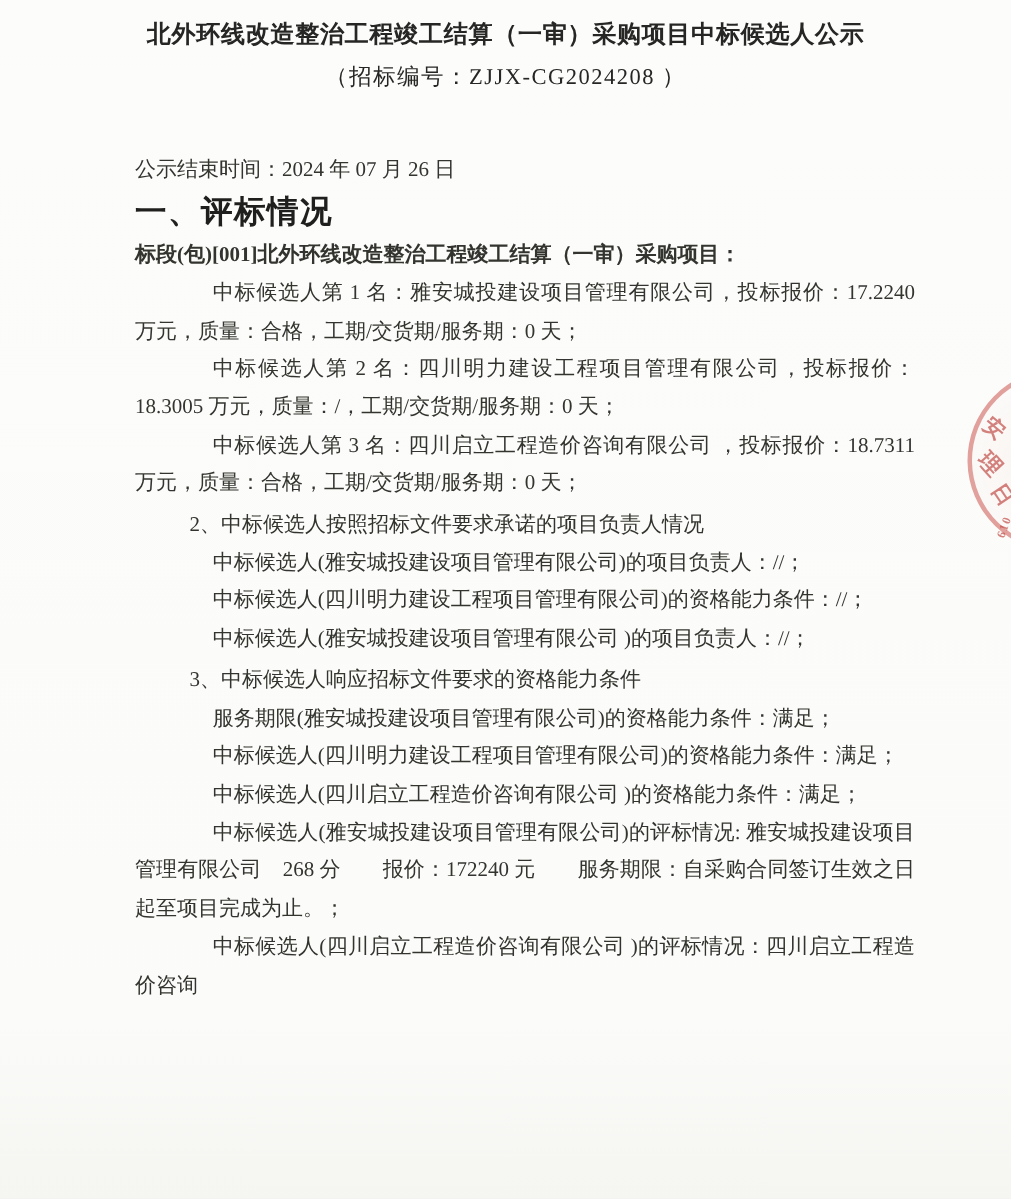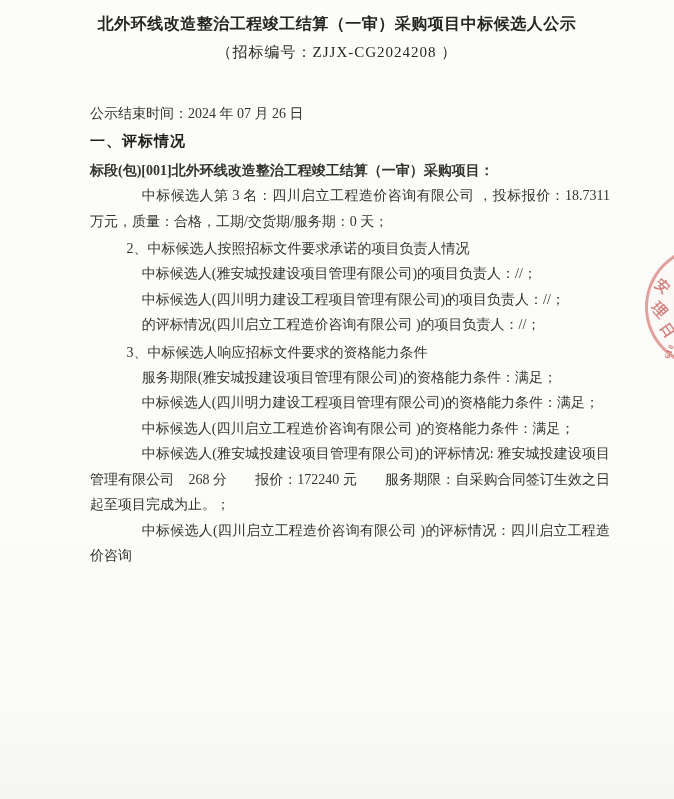--- a/index.html
+++ b/index.html
@@ -42,21 +42,21 @@
   .para{
     margin:0;
     font-size:14px;
     line-height:25.4px;
     text-align:justify;
     color:#33332f;
   }
   .para.meta{ margin-bottom:3px; }
   .para.h1{
     font-weight:bold;
-    font-size:15px;
+    font-size:21px;
     color:#1f1f1d;
     letter-spacing:1px;
     margin:0 0 3px 0;
     text-align:left;
   }
   .para.body{ text-indent:0;font-weight:bold; }
   .para.list{ text-indent:2.6em; margin-top:2px; }
   .para.entry{ text-indent:3.7em; }
   .seal{
     position:absolute;
@@ -88,25 +88,27 @@
 
   <div class="doc-title">
     <p class="t1">北外环线改造整治工程竣工结算（一审）采购项目中标候选人公示</p>
     <p class="t2">（招标编号：ZJJX-CG2024208 ）</p>
   </div>
 
   <div class="doc-body">
       <p class="para meta">公示结束时间：2024 年 07 月 26 日</p>
       <p class="para h1">一、评标情况</p>
       <p class="para body">标段(包)[001]北外环线改造整治工程竣工结算（一审）采购项目：</p>
+      <p class="para entry">中标候选人第 1 名：雅安城投建设项目管理有限公司，投标报价：17.2240 万元，质量：合格，工期/交货期/服务期：0 天；</p>
+      <p class="para entry">中标候选人第 2 名：四川明力建设工程项目管理有限公司，投标报价：18.3005 万元，质量：/，工期/交货期/服务期：0 天；</p>
       <p class="para entry">中标候选人第 3 名：四川启立工程造价咨询有限公司 ，投标报价：18.7311 万元，质量：合格，工期/交货期/服务期：0 天；</p>
       <p class="para list">2、中标候选人按照招标文件要求承诺的项目负责人情况</p>
       <p class="para entry">中标候选人(雅安城投建设项目管理有限公司)的项目负责人：//；</p>
-      <p class="para entry">中标候选人(四川明力建设工程项目管理有限公司)的项目负责人：//；</p>
-      <p class="para entry">的评标情况(四川启立工程造价咨询有限公司 )的项目负责人：//；</p>
+      <p class="para entry">中标候选人(四川明力建设工程项目管理有限公司)的资格能力条件：//；</p>
+      <p class="para entry">中标候选人(雅安城投建设项目管理有限公司 )的项目负责人：//；</p>
       <p class="para list">3、中标候选人响应招标文件要求的资格能力条件</p>
       <p class="para entry">服务期限(雅安城投建设项目管理有限公司)的资格能力条件：满足；</p>
       <p class="para entry">中标候选人(四川明力建设工程项目管理有限公司)的资格能力条件：满足；</p>
       <p class="para entry">中标候选人(四川启立工程造价咨询有限公司 )的资格能力条件：满足；</p>
       <p class="para entry">中标候选人(雅安城投建设项目管理有限公司)的评标情况: 雅安城投建设项目管理有限公司　268 分　　报价：172240 元　　服务期限：自采购合同签订生效之日起至项目完成为止。；</p>
       <p class="para entry">中标候选人(四川启立工程造价咨询有限公司 )的评标情况：四川启立工程造价咨询</p>
     </div>
 
   <div class="seal">
       <span class="frag f0">安</span>

